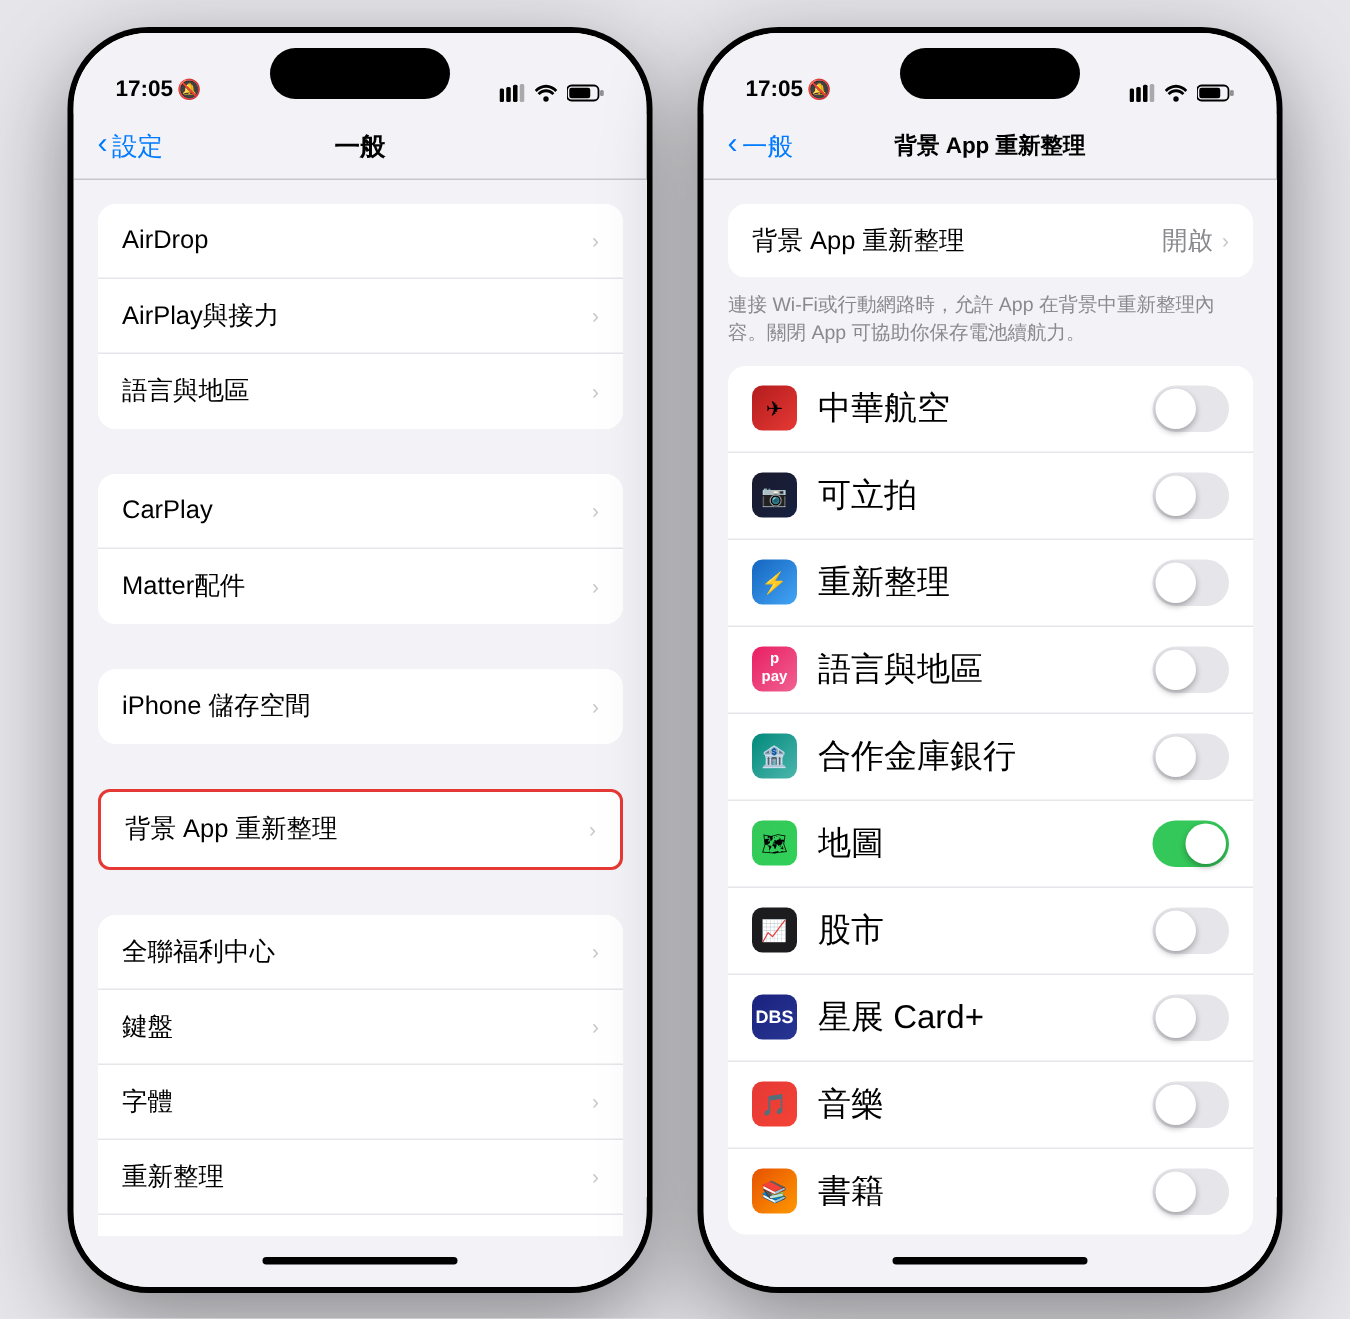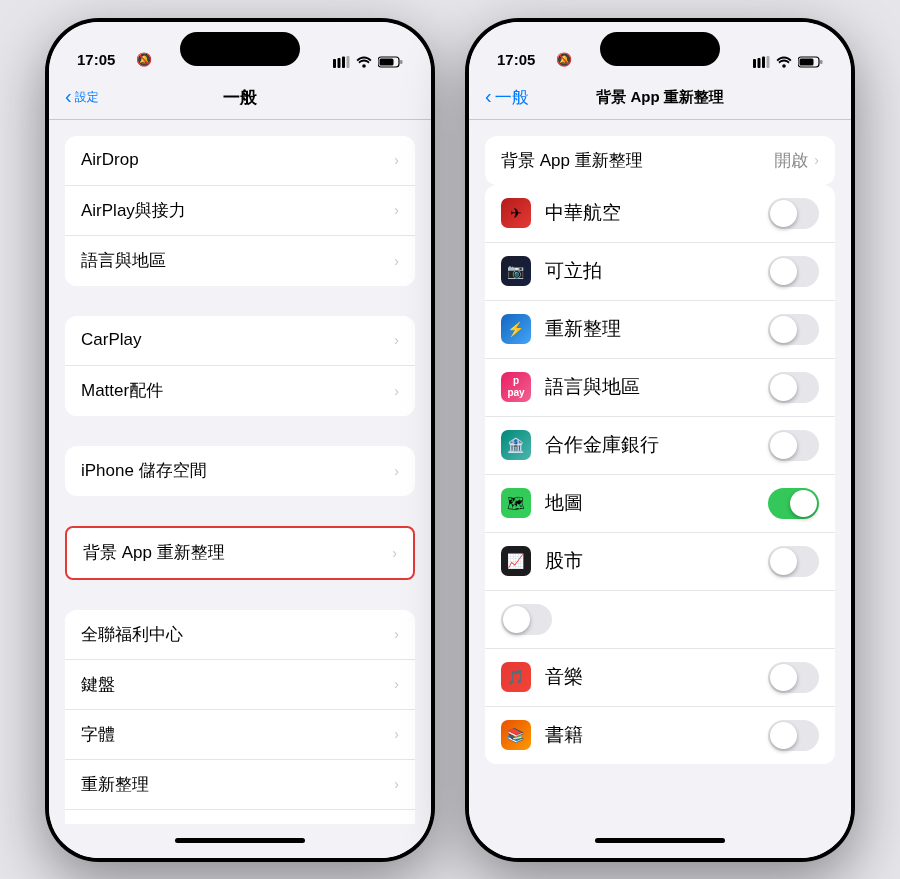--- a/index.html
+++ b/index.html
@@ -57,21 +57,21 @@
       background: #000;
       border-radius: 20px;
     }
 
     .status-time {
       font-size: 15px;
       font-weight: 600;
       color: #000;
       display: flex;
       align-items: center;
-      gap: 21px;
+      gap: 3px;
       justify-content: flex-end;
     }
 
     .status-icons {
       display: flex;
       align-items: center;
       gap: 6px;
     }
 
     .status-icons svg {
@@ -190,21 +190,21 @@
       border-radius: 7px;
       display: flex;
       align-items: center;
       justify-content: center;
       font-size: 16px;
       flex-shrink: 0;
       overflow: hidden;
     }
 
     .app-name {
-      font-size: 19px;
+      font-size: 22px;
       color: #000;
     }
 
     .toggle {
       width: 51px;
       height: 31px;
       border-radius: 16px;
       background: #e5e5ea;
       position: relative;
       flex-shrink: 0;
@@ -302,21 +302,21 @@
             <rect x="0" y="1" width="21" height="10" rx="3" stroke="#000" stroke-width="1.2" fill="none"></rect>
             <rect x="1.5" y="2.5" width="14" height="7" rx="1.5" fill="#000"></rect>
             <rect x="22" y="4" width="2.5" height="4" rx="1" fill="#000" opacity="0.4"></rect>
           </svg>
       </div>
     </div>
 
     <div class="nav-bar">
       <div class="nav-back">
         <span style="font-size:20px; margin-top:-1px;">‹</span>
-        <span style="font-size:12px;">設定</span>
+        <span style="font-size:17px;">設定</span>
       </div>
       <span class="nav-title">一般</span>
     </div>
 
     <div class="content">
 
       <div class="section section-first">
         <div class="list-group">
           <div class="list-item">
             <span class="list-item-label">AirDrop</span>
@@ -438,20 +438,21 @@
       <div style="margin: 16px 16px 0; background:#fff; border-radius:12px; overflow:hidden;">
         <div class="toggle-row">
           <span style="font-size:17px; color:#000;">背景 App 重新整理</span>
           <div class="section-header-right">
             <span class="open-label">開啟</span>
             <span class="chevron">›</span>
           </div>
         </div>
       </div>
 
+      <p class="info-text">連接 Wi-Fi或行動網路時，允許 App 在背景中重新整理內容。關閉 App 可協助你保存電池續航力。</p>
 
       <div style="background:#fff; border-radius:12px; margin: 0 16px 20px; overflow:hidden;">
 
         <div class="toggle-row">
           <div class="app-row">
             <div class="app-icon icon-china-air">
               <span style="font-size:14px;">✈</span>
             </div>
             <span class="app-name">中華航空</span>
           </div>
@@ -512,20 +513,26 @@
           <div class="app-row">
             <div class="app-icon icon-stocks">
               <span style="font-size:14px; color:#30d158;">📈</span>
             </div>
             <span class="app-name">股市</span>
           </div>
           <div class="toggle"></div>
         </div>
 
         <div class="toggle-row">
+          <div class="app-row">
+            <div class="app-icon icon-sinopac">
+              <span style="font-size:12px; color:#fff; font-weight:700;">DBS</span>
+            </div>
+            <span class="app-name">星展 Card+</span>
+          </div>
           <div class="toggle"></div>
         </div>
 
         <div class="toggle-row">
           <div class="app-row">
             <div class="app-icon icon-music">
               <span style="font-size:14px;">🎵</span>
             </div>
             <span class="app-name">音樂</span>
           </div>

